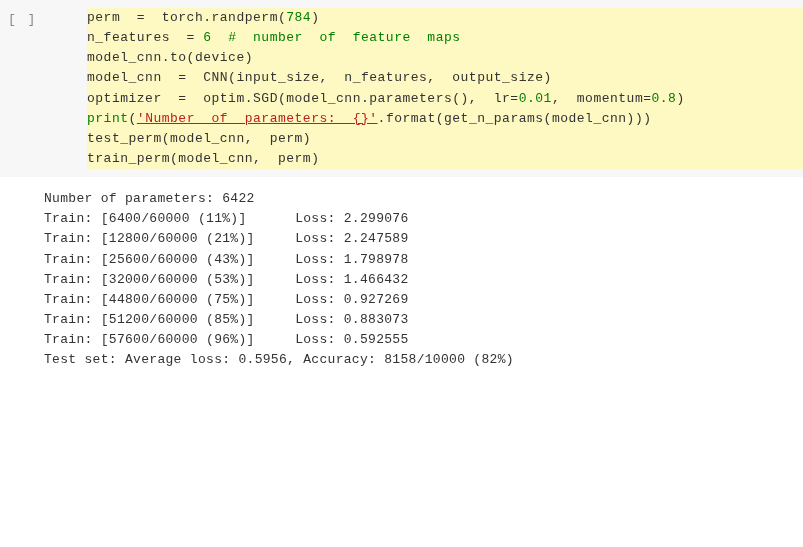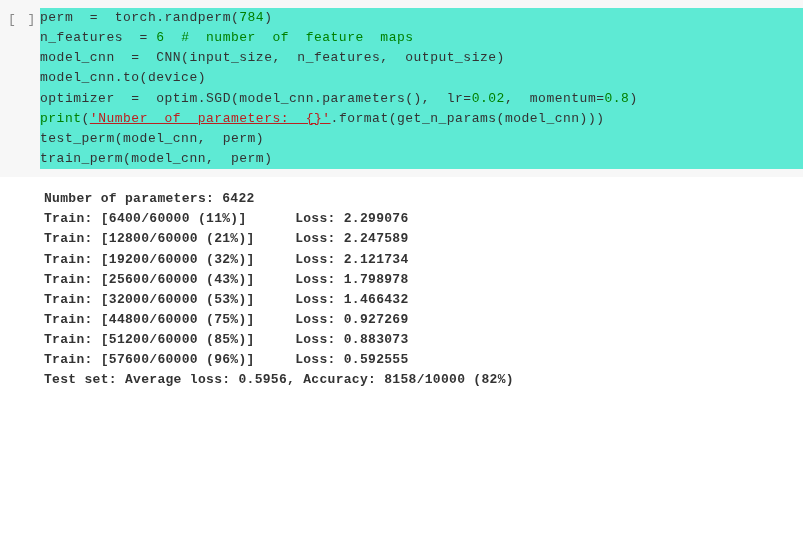--- a/index.html
+++ b/index.html
@@ -22,70 +22,69 @@
     color: #888;
     font-size: 13px;
     user-select: none;
     padding-top: 2px;
   }
   .gutter-brackets {
     letter-spacing: 2px;
   }
   .code-area {
     flex: 1;
-    background: #5eead4;
+    background: #fef9c3;
     padding: 0 8px 0 0;
+    margin-left: 47px;
   }
   .code-line {
     white-space: pre;
     letter-spacing: 0.5px;
   }
   .output-area {
     padding: 12px 8px 12px 44px;
     background: #ffffff;
   }
   .output-line {
     white-space: pre;
     font-family: "Consolas", "Monaco", "Courier New", monospace;
     color: #333;
     letter-spacing: 0.3px;
-    font-weight: bold;
   }   
   .tok-name  { color: #333333; }
   .tok-num   { color: #008000; }
   .tok-str   { color: #ba2121; text-decoration: underline; }
   .tok-cmt   { color: #008000; }
   .tok-builtin { color: #008000; }
 </style>
 </head>
 <body>
 
 <div class="cell">
   <div class="gutter">
     <span class="gutter-brackets">[ ]</span>
   </div>
   <div class="code-area">
     <div class="code-line"><span class="tok-name">perm  =  torch.randperm(</span><span class="tok-num">784</span><span class="tok-name">)</span></div>
     <div class="code-line"><span class="tok-name">n_features  = </span><span class="tok-num">6</span><span class="tok-name">  </span><span class="tok-cmt">#  number  of  feature  maps</span></div>
     <div class="code-line"></div>
+    <div class="code-line tok-name">model_cnn.to(device)</div>
     <div class="code-line tok-name">model_cnn  =  CNN(input_size,  n_features,  output_size)</div>
-    <div class="code-line tok-name">model_cnn.to(device)</div>
-    <div class="code-line"><span class="tok-name">optimizer  =  optim.SGD(model_cnn.parameters(),  lr=</span><span class="tok-num">0.02</span><span class="tok-name">,  momentum=</span><span class="tok-num">0.8</span><span class="tok-name">)</span></div>
+    <div class="code-line"><span class="tok-name">optimizer  =  optim.SGD(model_cnn.parameters(),  lr=</span><span class="tok-num">0.01</span><span class="tok-name">,  momentum=</span><span class="tok-num">0.8</span><span class="tok-name">)</span></div>
     <div class="code-line"><span class="tok-builtin">print</span><span class="tok-name">(</span><span class="tok-str">'Number  of  parameters:  {}'</span><span class="tok-name">.format(get_n_params(model_cnn)))</span></div>
     <div class="code-line"></div>
     <div class="code-line tok-name">test_perm(model_cnn,  perm)</div>
     <div class="code-line tok-name">train_perm(model_cnn,  perm)</div>
   </div>
 </div>
 
 <div class="output-area">
   <div class="output-line">Number of parameters: 6422</div>
   <div class="output-line">Train: [6400/60000 (11%)]      Loss: 2.299076</div>
   <div class="output-line">Train: [12800/60000 (21%)]     Loss: 2.247589</div>
-  <div class="output-line">Train: [19200/60000 (32%)]     Loss: 2.121734</div>
   <div class="output-line">Train: [25600/60000 (43%)]     Loss: 1.798978</div>
   <div class="output-line">Train: [32000/60000 (53%)]     Loss: 1.466432</div>
   <div class="output-line">Train: [44800/60000 (75%)]     Loss: 0.927269</div>
   <div class="output-line">Train: [51200/60000 (85%)]     Loss: 0.883073</div>
   <div class="output-line">Train: [57600/60000 (96%)]     Loss: 0.592555</div>
   <div class="output-line"></div>
   <div class="output-line">Test set: Average loss: 0.5956, Accuracy: 8158/10000 (82%)</div>
 </div>
 
 </body></html>

